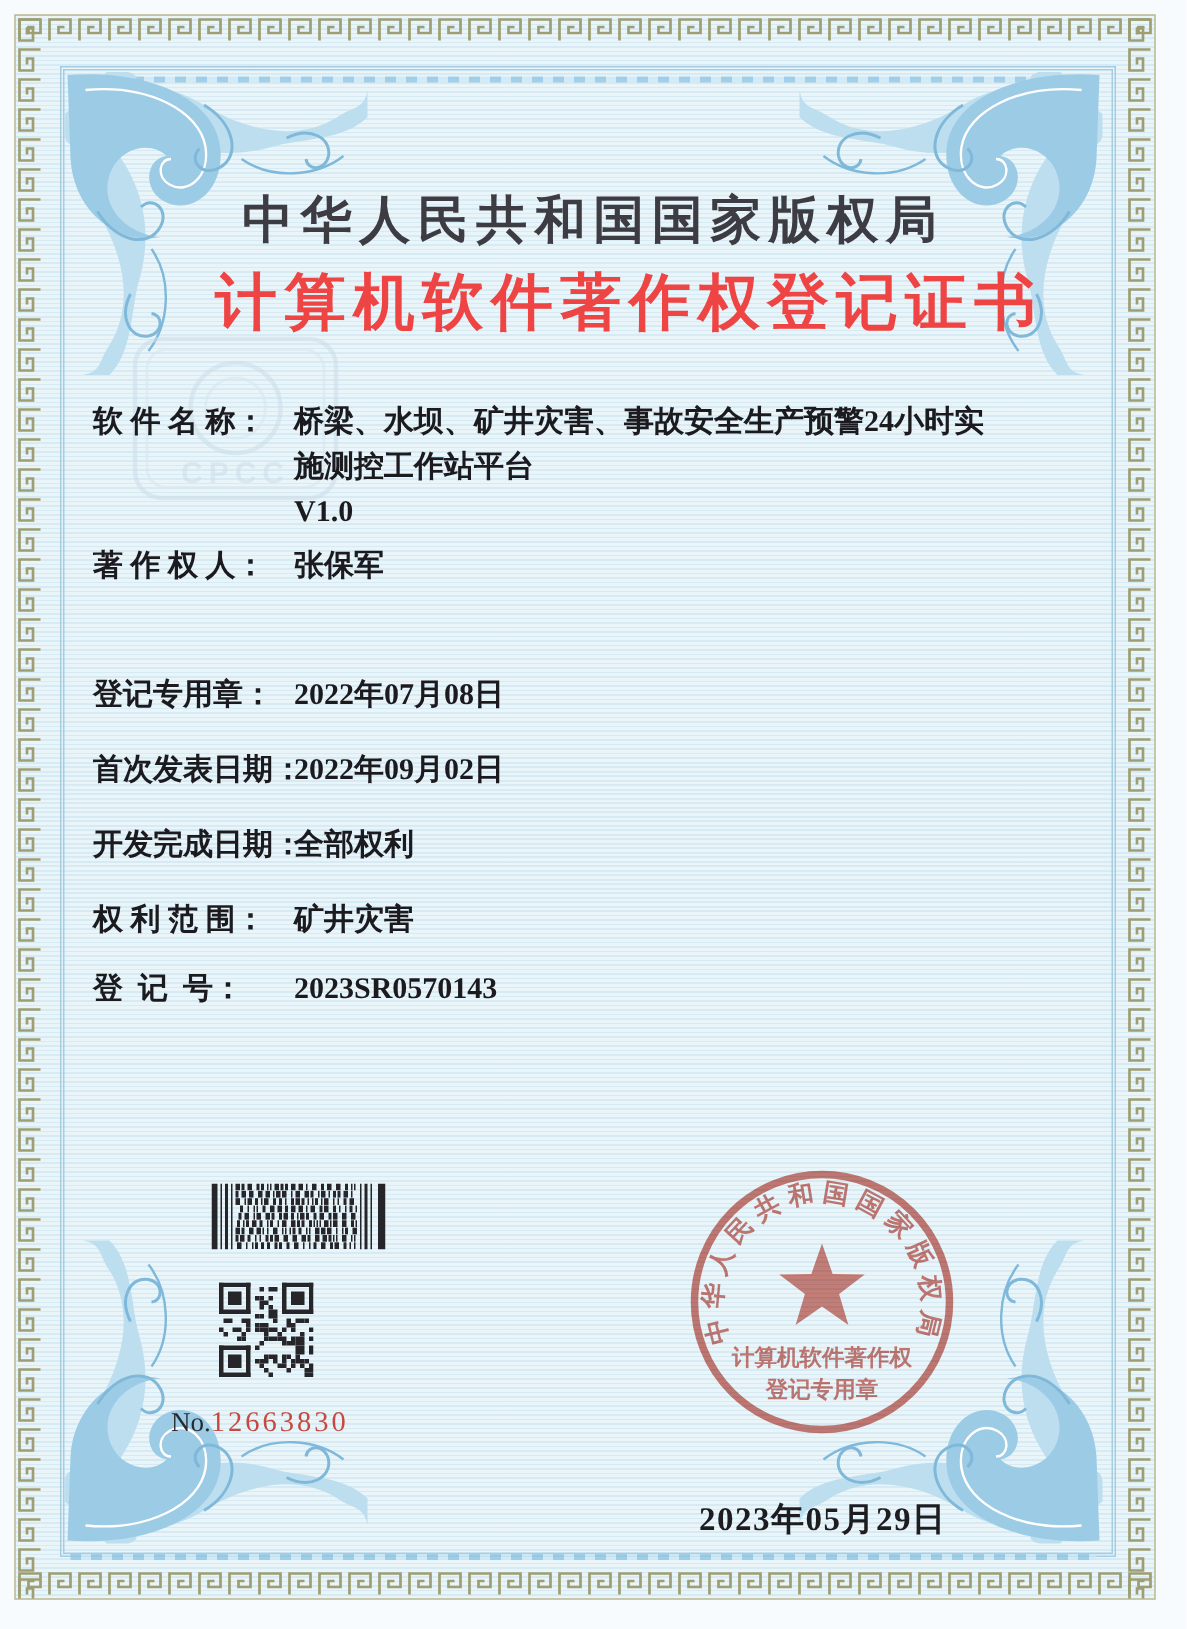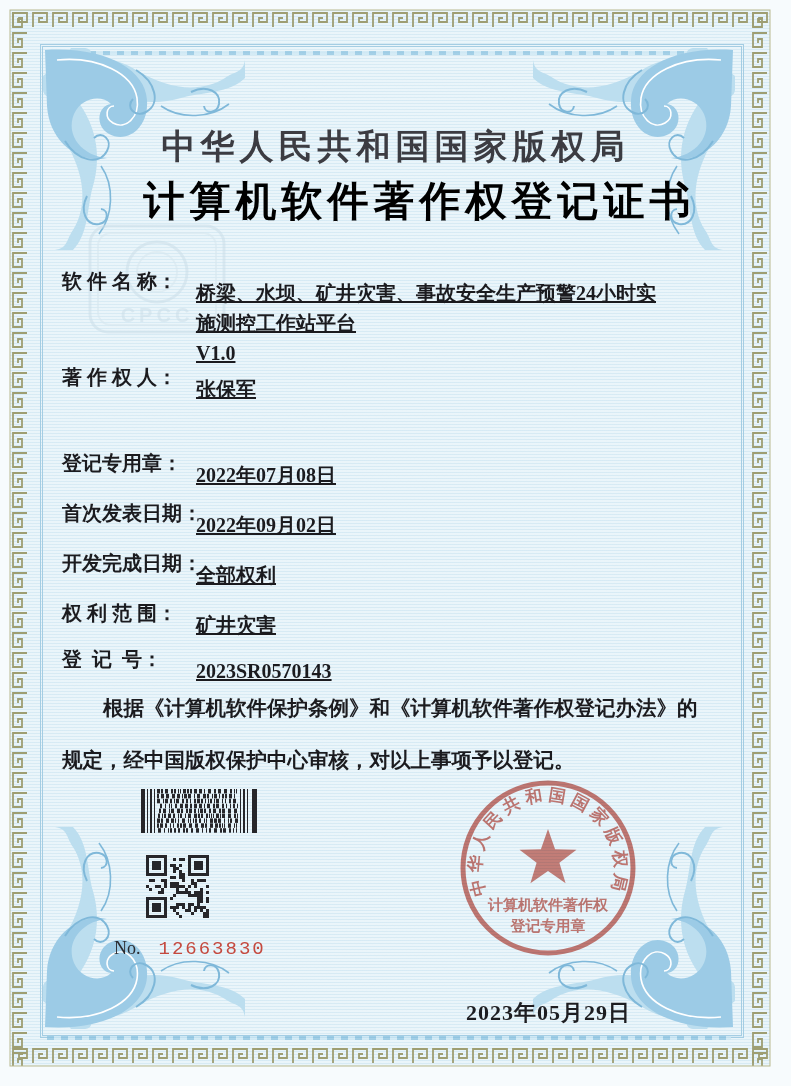--- a/index.html
+++ b/index.html
@@ -37,49 +37,49 @@
   .corner.bl{left:41px;top:826px;transform:scaleY(-1);}
   .corner.br{left:532px;top:826px;transform:scale(-1,-1);}
   .watermark{position:absolute;left:82px;top:220px;z-index:3;opacity:0.55;}
 
   .authority{
     position:absolute;left:0;right:0;top:124px;text-align:center;z-index:5;
     font-size:34px;font-weight:700;letter-spacing:5px;color:#3c3c42;
   }
   .cert-title{
     position:absolute;left:0;right:0;top:174px;text-align:center;z-index:5;
-    font-size:41px;font-weight:700;letter-spacing:5px;color:#000000;padding-left:48px;
+    font-size:41px;font-weight:700;letter-spacing:5px;color:#ef4444;padding-left:48px;
   }
   .certno-line{
     position:absolute;top:232px;right:85px;z-index:5;
     font-size:16.5px;font-weight:700;color:#1c1c20;
   }
   .certno-line .sp{display:inline-block;width:14px;}
 
   .row{position:absolute;left:62px;width:676px;z-index:5;
     font-size:20px;font-weight:700;color:#1b1b1f;line-height:30px;}
   .row .lab{position:absolute;left:0;top:0;white-space:pre;text-align:right;}
-  .row .val{position:absolute;left:134px;top:12px;white-space:pre-line;text-decoration:underline;}
+  .row .val{position:absolute;left:134px;top:0;white-space:pre-line;}
   .r-name{top:266px;} .r-owner{top:362px;} .r-dev{top:448px;}
   .r-pub{top:498px;} .r-acq{top:548px;} .r-scope{top:598px;} .r-reg{top:644px;}
 
   .statement{
     position:absolute;left:62px;top:682px;width:664px;z-index:5;
     font-size:20.5px;font-weight:600;color:#1b1b1f;
     line-height:52px;text-indent:2em;white-space:pre-line;
   }
 
   .barcode{position:absolute;left:141px;top:789px;z-index:5;}
   .qr{position:absolute;left:146px;top:855px;z-index:5;}
 
   .serial-line{position:absolute;left:114px;top:938px;z-index:6;}
   .serial-line .no{font-size:18px;color:#2a2a2e;font-family:"Liberation Serif",serif;}
   .serial-line .num{
-    font-size:19px;color:#c5493e;letter-spacing:2px;margin-left:18px;
-    font-family:Liberation Mono, monospace;
+    font-size:19px;color:#c5493e;letter-spacing:2px;margin-left:0;
+    font-family:Liberation Serif, serif;
   }
   .issue-date{
     position:absolute;left:466px;top:998px;z-index:6;
     font-size:22px;font-weight:600;color:#1d1d21;letter-spacing:1px;
   }
   .seal{position:absolute;left:453px;top:773px;z-index:7;opacity:0.86;
     mix-blend-mode:multiply;}
 </style>
 </head>
 <body>
@@ -194,22 +194,20 @@
   </div>
   <div class="row r-scope">
     <span class="lab">权 利 范 围：</span>
     <span class="val">矿井灾害</span>
   </div>
   <div class="row r-reg">
     <span class="lab">登  记  号：</span>
     <span class="val">2023SR0570143</span>
   </div>
 
-  <div class="statement">根据《计算机软件保护条例》和《计算机软件著作权登记办法》的
-规定，经中国版权保护中心审核，对以上事项予以登记。</div>
 
   <svg class="barcode" width="116" height="44" viewBox="0 0 116 44">
       <rect x="0" y="0" width="4" height="44" fill="#26262a"></rect>
       <rect x="6" y="0" width="1" height="44" fill="#26262a"></rect>
       <rect x="9" y="0" width="2" height="44" fill="#26262a"></rect>
       <rect x="13" y="0" width="1" height="44" fill="#26262a"></rect>
       <rect x="99" y="0" width="1" height="44" fill="#26262a"></rect>
       <rect x="102" y="0" width="2" height="44" fill="#26262a"></rect>
       <rect x="106" y="0" width="1" height="44" fill="#26262a"></rect>
       <rect x="111" y="0" width="5" height="44" fill="#26262a"></rect>

